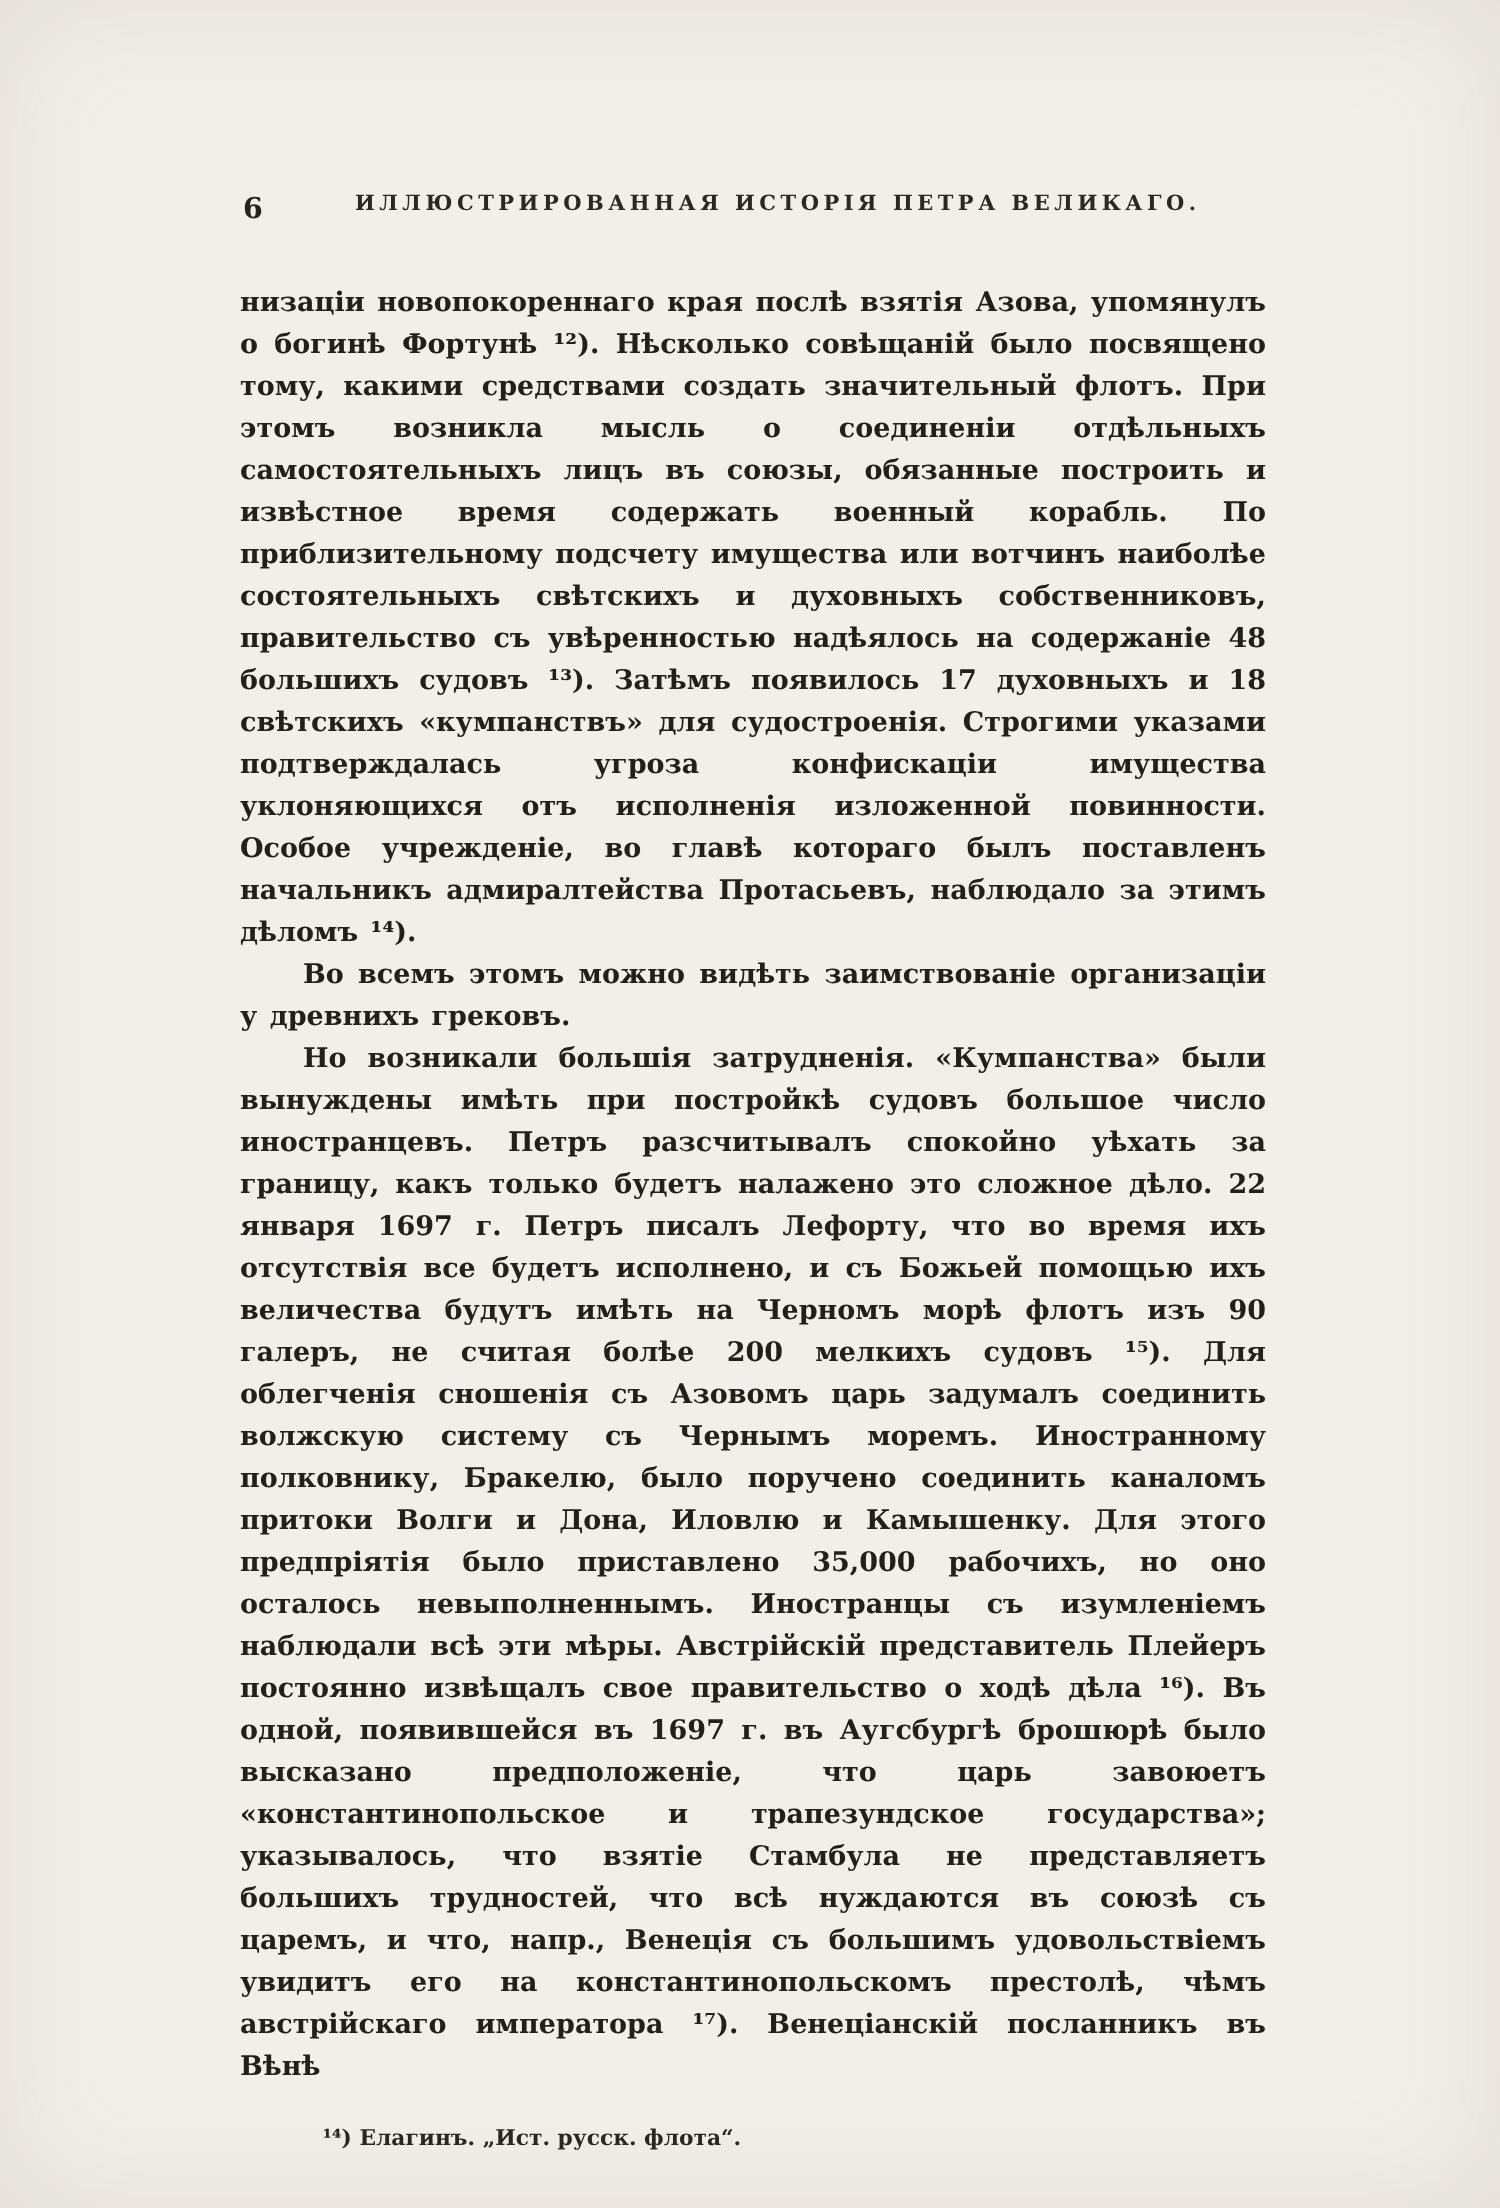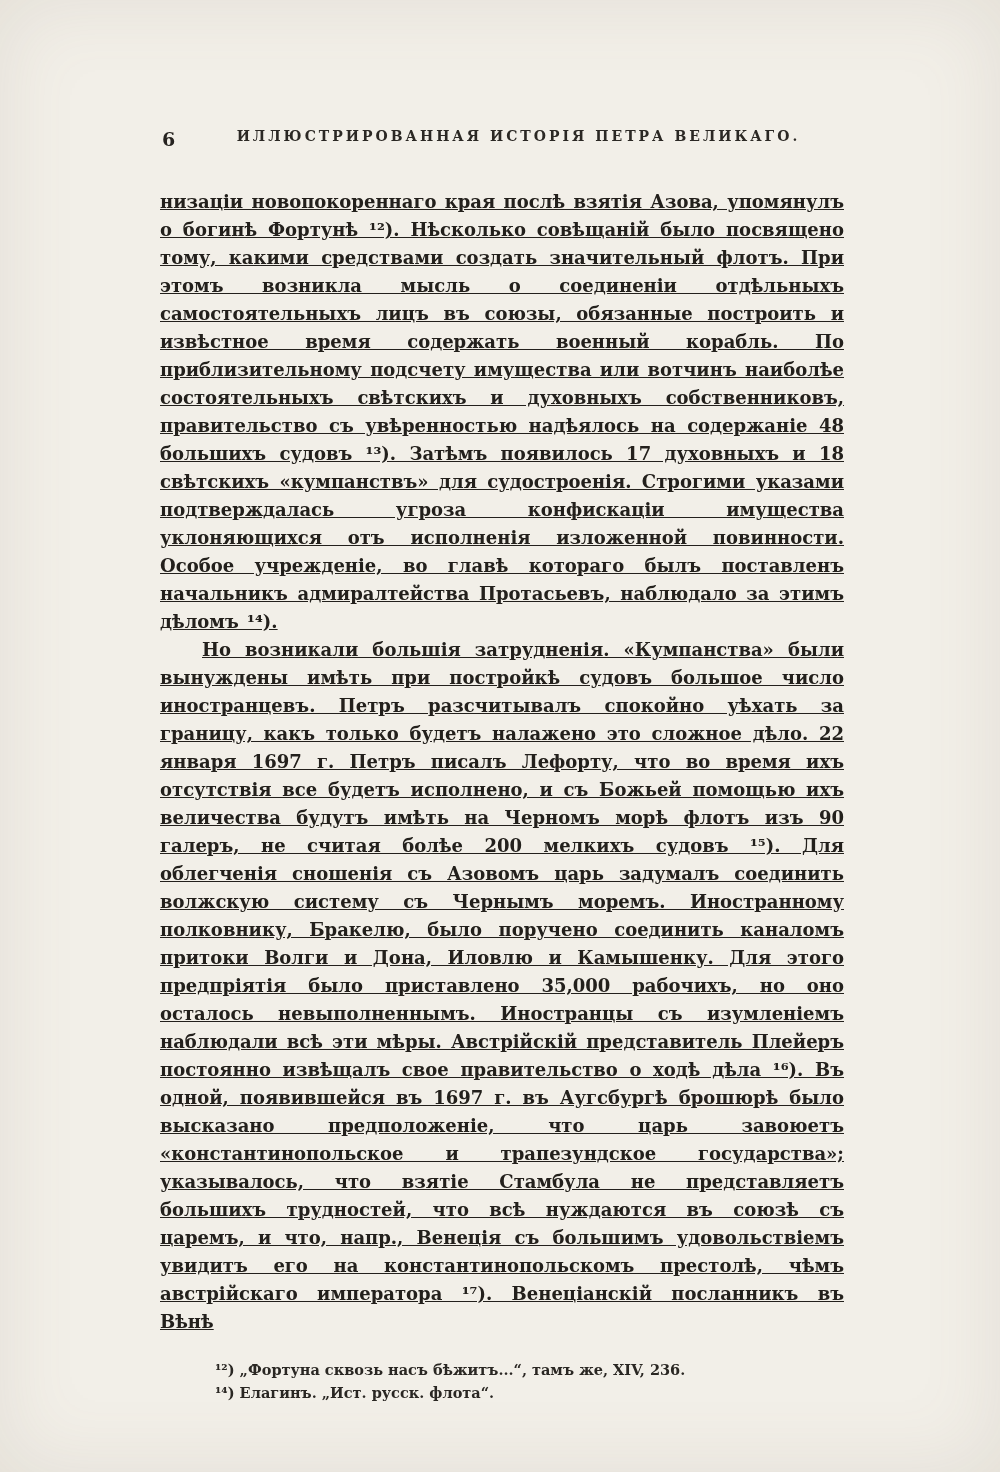--- a/index.html
+++ b/index.html
@@ -46,21 +46,20 @@
     margin: 34px 156px 0 160px;
   }
   .body-text p {
     margin: 0;
     font-size: 18px;
     font-weight: bold;
     line-height: 28px;
     text-align: justify;
     word-spacing: 2px;
     color: #23201c;
-    text-decoration: underline;
   }
   .body-text p.indent {
     text-indent: 42px;
   }
   .footnotes {
     margin: 22px 150px 0 215px;
   }
   .footnotes p {
     margin: 0;
     font-size: 14.5px;
@@ -75,22 +74,22 @@
 
 <div class="page">
 
   <div class="page-header">
     <span class="page-number">6</span>
     <span class="running-title">ИЛЛЮСТРИРОВАННАЯ ИСТОРІЯ ПЕТРА ВЕЛИКАГО.</span>
   </div>
 
   <div class="body-text">
     <p class="noindent">низаціи новопокореннаго края послѣ взятія Азова, упомянулъ о богинѣ Фортунѣ ¹²). Нѣсколько совѣщаній было посвящено тому, какими средствами создать значительный флотъ. При этомъ возникла мысль о соединеніи отдѣльныхъ самостоятельныхъ лицъ въ союзы, обязанные построить и извѣстное время содержать военный корабль. По приблизительному подсчету имущества или вотчинъ наиболѣе состоятельныхъ свѣтскихъ и духовныхъ собственниковъ, правительство съ увѣренностью надѣялось на содержаніе 48 большихъ судовъ ¹³). Затѣмъ появилось 17 духовныхъ и 18 свѣтскихъ «кумпанствъ» для судостроенія. Строгими указами подтверждалась угроза конфискаціи имущества уклоняющихся отъ исполненія изложенной повинности. Особое учрежденіе, во главѣ котораго былъ поставленъ начальникъ адмиралтейства Протасьевъ, наблюдало за этимъ дѣломъ ¹⁴).</p>
+    <p class="indent">Во всемъ этомъ можно видѣть заимствованіе организаціи у древнихъ грековъ.</p>
     <p class="indent">Но возникали большія затрудненія. «Кумпанства» были вынуждены имѣть при постройкѣ судовъ большое число иностранцевъ. Петръ разсчитывалъ спокойно уѣхать за границу, какъ только будетъ налажено это сложное дѣло. 22 января 1697 г. Петръ писалъ Лефорту, что во время ихъ отсутствія все будетъ исполнено, и съ Божьей помощью ихъ величества будутъ имѣть на Черномъ морѣ флотъ изъ 90 галеръ, не считая болѣе 200 мелкихъ судовъ ¹⁵). Для облегченія сношенія съ Азовомъ царь задумалъ соединить волжскую систему съ Чернымъ моремъ. Иностранному полковнику, Бракелю, было поручено соединить каналомъ притоки Волги и Дона, Иловлю и Камышенку. Для этого предпріятія было приставлено 35,000 рабочихъ, но оно осталось невыполненнымъ. Иностранцы съ изумленіемъ наблюдали всѣ эти мѣры. Австрійскій представитель Плейеръ постоянно извѣщалъ свое правительство о ходѣ дѣла ¹⁶). Въ одной, появившейся въ 1697 г. въ Аугсбургѣ брошюрѣ было высказано предположеніе, что царь завоюетъ «константинопольское и трапезундское государства»; указывалось, что взятіе Стамбула не представляетъ большихъ трудностей, что всѣ нуждаются въ союзѣ съ царемъ, и что, напр., Венеція съ большимъ удовольствіемъ увидитъ его на константинопольскомъ престолѣ, чѣмъ австрійскаго императора ¹⁷). Венеціанскій посланникъ въ Вѣнѣ</p>
   </div>
 
   <div class="footnotes">
-    <p>¹²) „Фортуна сквозь насъ бѣжитъ...“, тамъ же, XIV, 236.</p>
     <p>¹⁴) Елагинъ. „Ист. русск. флота“.</p>
 
   </div>
 
 </div>
 
 </body></html>

